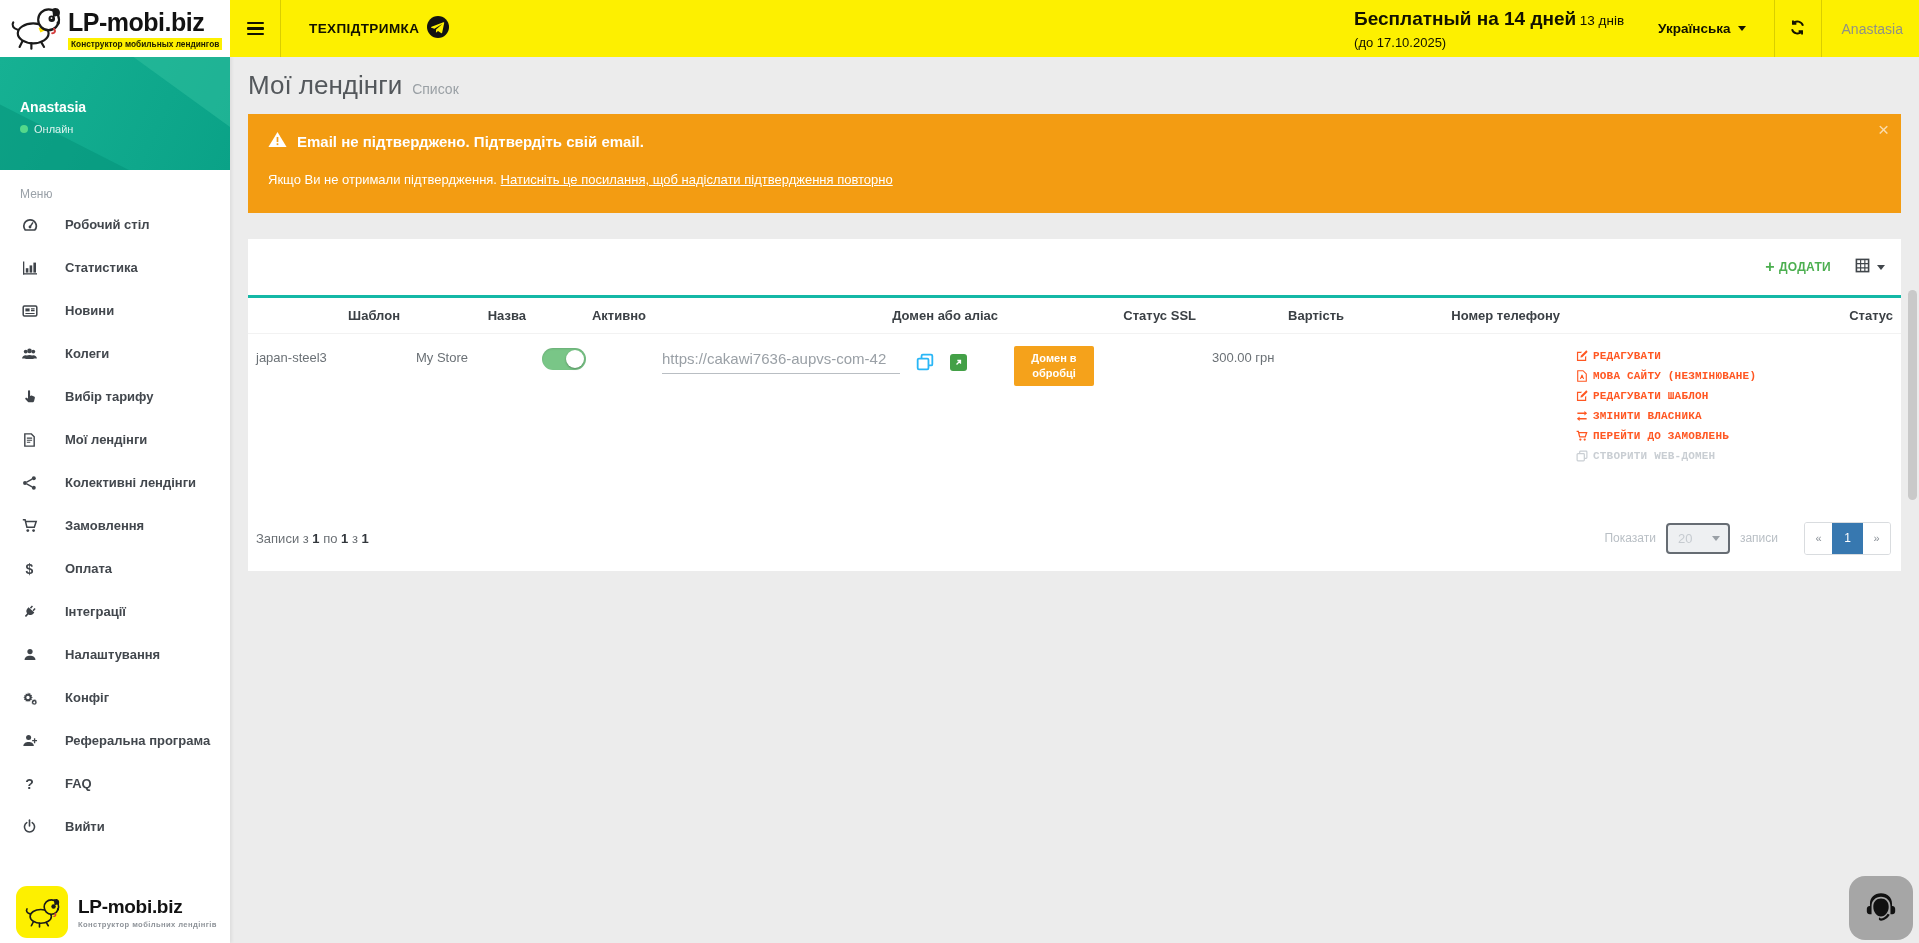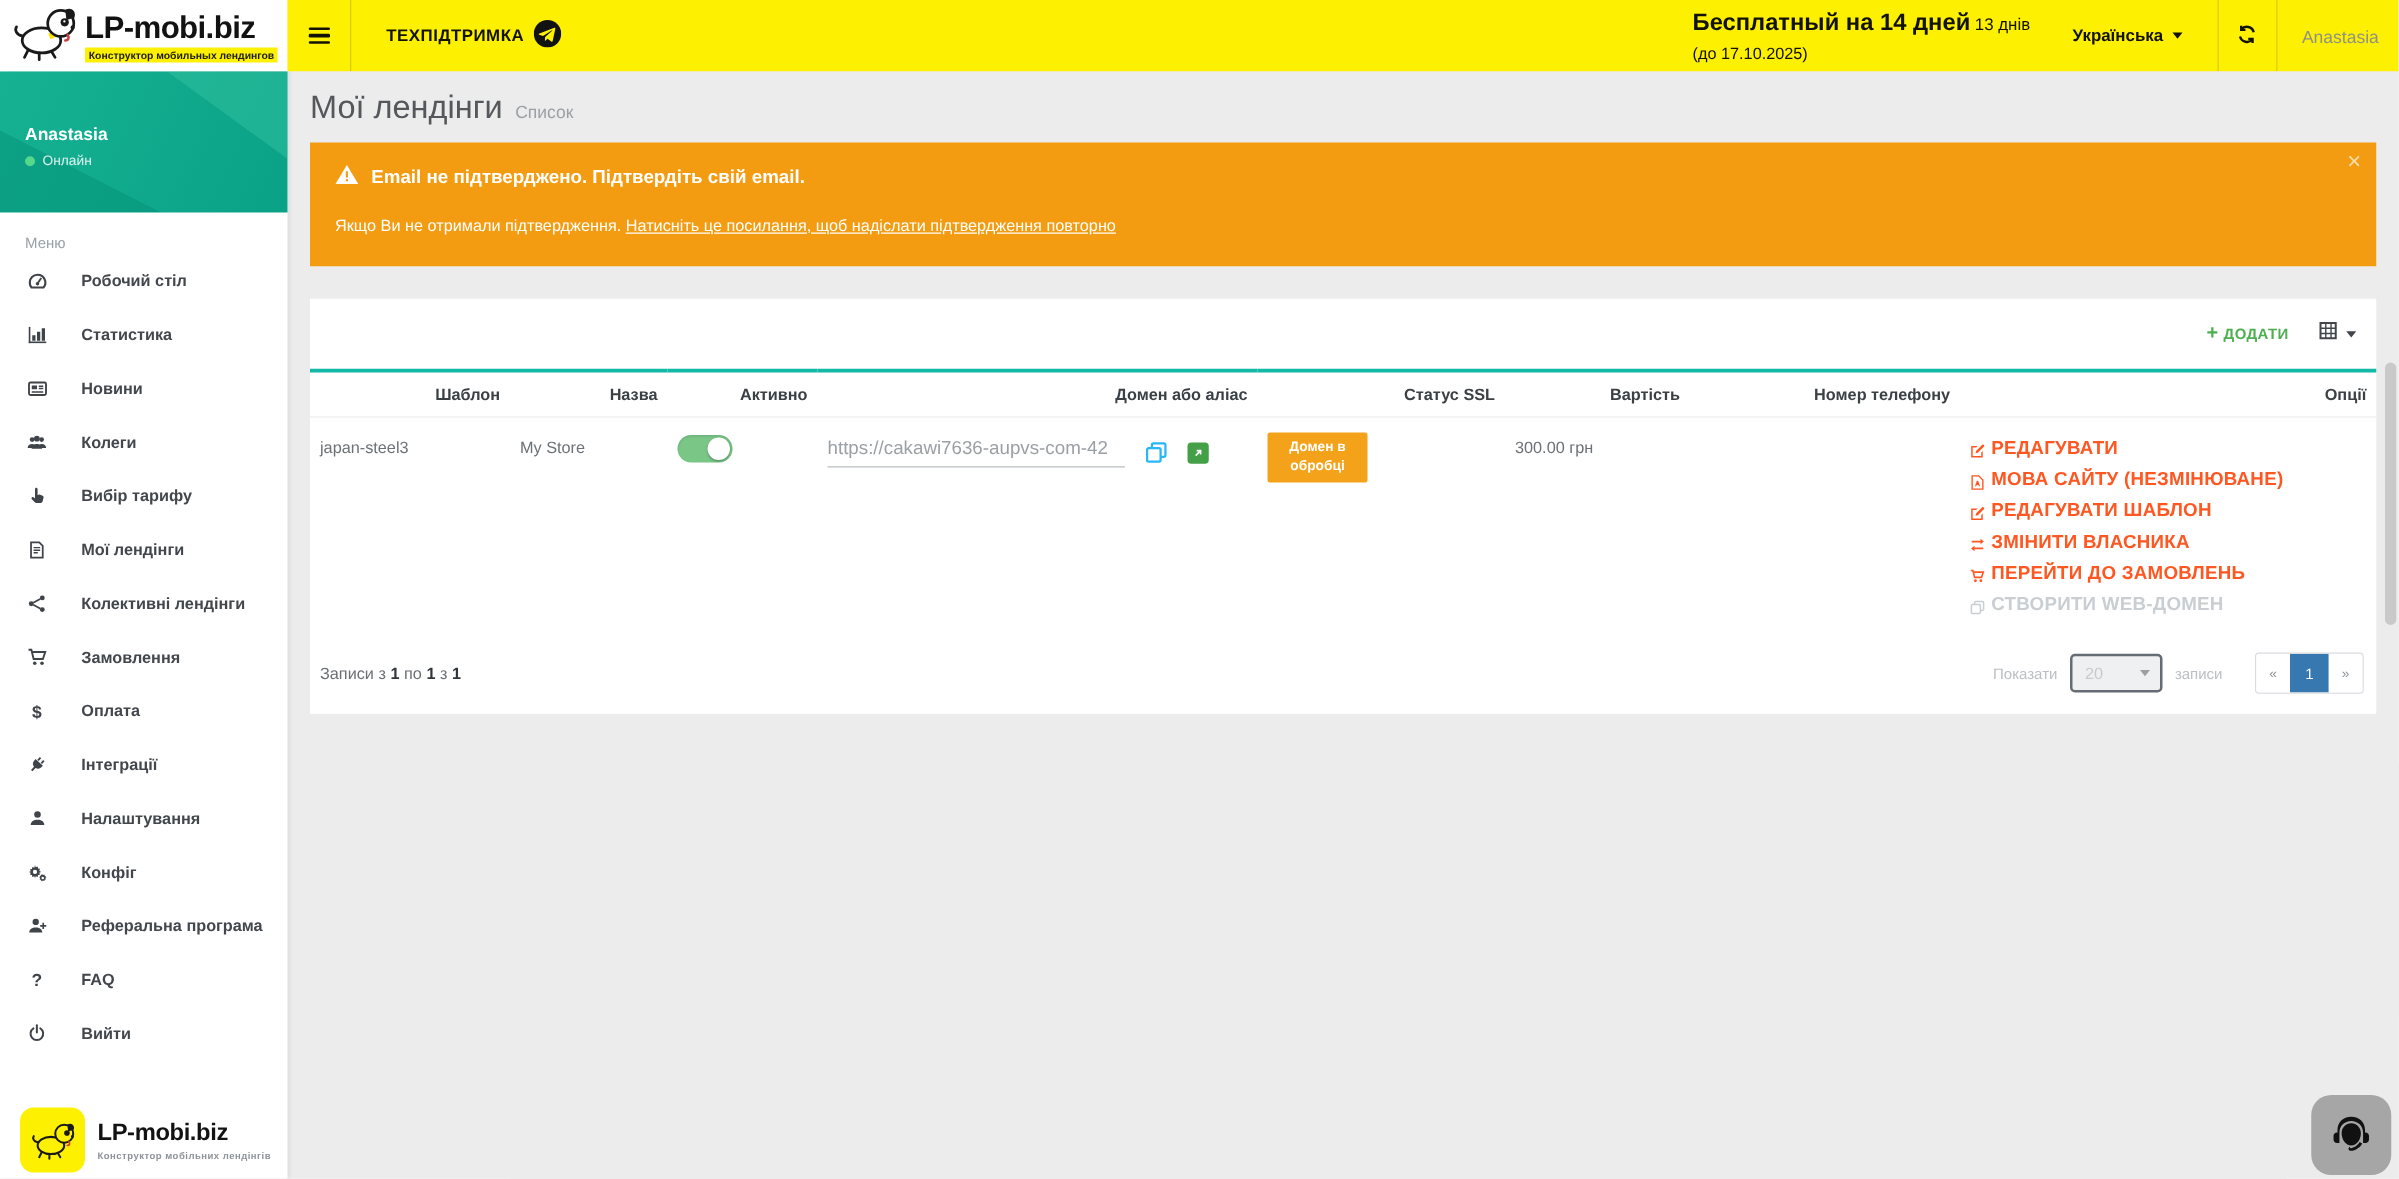--- a/index.html
+++ b/index.html
@@ -68,30 +68,30 @@
   .toggle { display:inline-block; width:44px; height:22px; border-radius:11px; background:#79c687; position:relative; cursor:pointer; box-shadow:inset 0 1px 2px rgba(0,0,0,.12); margin-top:-2px; }
   .knob { position:absolute; right:2px; top:2px; width:18px; height:18px; border-radius:50%; background:#fff; box-shadow:0 1px 2px rgba(0,0,0,.3); }
 
   .dwrap { display:flex; align-items:center; }
   .domain-input { width:238px; border:0; border-bottom:1px solid #b9bec3; background:transparent; font-size:15px; color:#9aa0a6; padding:0 0 6px; outline:none; font-family:inherit; }
   .copy-ic { margin-left:16px; color:#29b6f6; cursor:pointer; display:flex; }
   .open-ic { margin-left:16px; width:17px; height:17px; background:#43a047; border-radius:3px; display:flex; align-items:center; justify-content:center; cursor:pointer; flex:none; }
 
   .badge { display:inline-block; width:80px; padding:5px 6px; background:#f5a21b; border-radius:2px; color:#fff; font-size:11px; font-weight:bold; text-align:center; line-height:1.35; margin-top:-4px; }
 
-  .opt { display:flex; align-items:flex-end; gap:5px; color:#ff5722; font-size:15px; font-weight:bold; margin-bottom:8px; letter-spacing:.2px; cursor:pointer; text-decoration:none; }
+  .opt { display:flex; align-items:flex-end; gap:5px; color:#ff5722; font-size:11px; font-weight:bold; margin-bottom:8px; letter-spacing:.2px; cursor:pointer; text-decoration:none;font-family:Liberation Mono, monospace; }
   .opt .oi { display:flex; flex:none; }
   .opt.disabled { color:#c9ced3; cursor:default; }
 
   .pfoot { display:flex; justify-content:space-between; align-items:center; padding:14px 10px 16px 8px; }
   .records { font-size:13px; color:#6b7075; }
   .records b { color:#32373c; }
   .pright { display:flex; align-items:center; gap:10px; }
   .plabel { font-size:12px; color:#b9bfc5; }
-  .psize { width:74px; height:31px; border:2px solid #666c73; border-radius:4px; background:#eef0f2; display:flex; align-items:center; justify-content:space-between; padding:0 8px 0 10px; color:#c6cbd0; font-size:13px; cursor:pointer; }
+  .psize { width:64px; height:31px; border:2px solid #666c73; border-radius:4px; background:#eef0f2; display:flex; align-items:center; justify-content:space-between; padding:0 8px 0 10px; color:#c6cbd0; font-size:13px; cursor:pointer; }
   .psize .caret { color:#9aa0a6; }
   .pager { display:flex; border:1px solid #d9dcdf; border-radius:3px; overflow:hidden; margin-left:16px; background:#fff; }
   .pg { min-width:27px; height:31px; border:0; background:#fff; color:#8a9097; font-size:11px; display:flex; align-items:center; justify-content:center; padding:0 9px; cursor:pointer; font-family:inherit; }
   .pg.active { background:#3778b0; color:#fff; font-size:12px; min-width:31px; }
 
   .scroll-thumb { position:absolute; right:2px; top:290px; width:9px; height:210px; border-radius:5px; background:#c9c9c9; z-index:30; }
   .chat { position:absolute; left:1849px; top:876px; width:64px; height:64px; border-radius:16px; background:#a6a6a6; border:none; display:flex; align-items:center; justify-content:center; cursor:pointer; z-index:30; }
 </style>
 </head>
 <body>
@@ -385,21 +385,21 @@
         </colgroup>
         <thead>
           <tr>
             <th>Шаблон</th>
             <th>Назва</th>
             <th>Активно</th>
             <th>Домен або аліас</th>
             <th>Статус SSL</th>
             <th>Вартість</th>
             <th>Номер телефону</th>
-            <th>Опції</th>
+            <th>Статус</th>
           </tr>
         </thead>
         <tbody>
           <tr>
             <td>japan-steel3</td>
             <td>My Store</td>
             <td>
               <span class="toggle"><span class="knob"></span></span>
             </td>
             <td>

